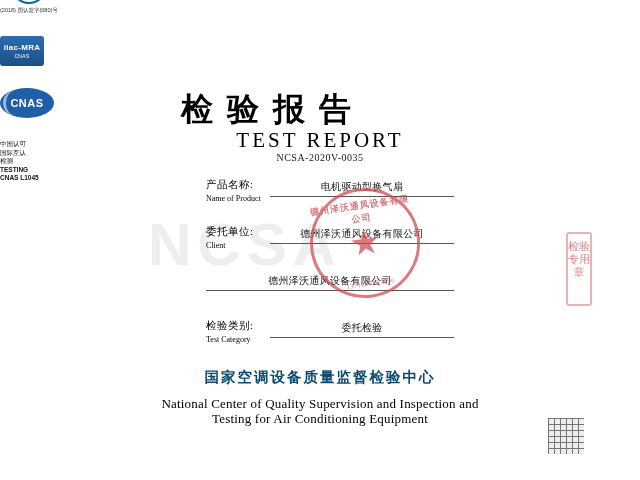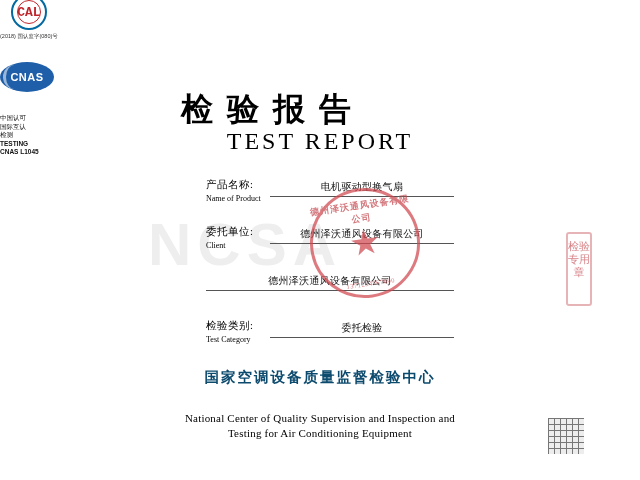--- a/index.html
+++ b/index.html
@@ -187,21 +187,21 @@
     font-weight: bold;
     font-family: "Liberation Serif", serif;
     color: #000;
   }
   .title-en {
     position: absolute;
     top: 128px;
     left: 0;
     width: 640px;
     text-align: center;
-    font-size: 24px;
+    font-size: 21px;
     letter-spacing: 3px;
     font-family: "Liberation Serif", serif;
     color: #000;
   }
   .report-no {
     position: absolute;
     top: 152px;
     left: 0;
     width: 640px;
     text-align: center;
@@ -263,22 +263,22 @@
     width: 640px;
     text-align: center;
   }
   .footer-cn {
     font-size: 14.5px;
     font-weight: bold;
     letter-spacing: 2px;
     color: #0c4a6e;
   }
   .footer-en {
-    margin-top: 24px;
-    font-size: 11px;
+    margin-top: 9px;
+    font-size: 13px;
     line-height: 15px;
     color: #000;
     letter-spacing: 0.2px;
   }
 
   
   .stamp-round {
     position: absolute;
     left: 310px;
     top: 188px;
@@ -372,20 +372,26 @@
     <div class="logo-block">
       <div class="ma-logo">CMA</div>
       <div class="logo-caption">160008280285</div>
     </div>
 
     <div class="logo-block">
       <div class="cal-logo">CAL</div>
       <div class="cal-caption">(2018) 国认监字(080)号</div>
     </div>
 
+    <div class="logo-block">
+      <div class="ilac-logo">
+        <span>ilac-MRA</span>
+        <span class="sub">CNAS</span>
+      </div>
+    </div>
 
     <div class="logo-block">
       <div class="cnas-logo">CNAS</div>
     </div>
 
     <div class="logo-block">
       <div class="cnas-text">
         <div class="line-cn">中国认可</div>
         <div class="line-cn">国际互认</div>
         <div class="line-cn">检测</div>
@@ -393,20 +399,21 @@
         <div>CNAS L1045</div>
       </div>
     </div>
 
   </div>
 
   <div class="watermark">NCSA</div>
 
   <div class="title-cn">检验报告</div>
   <div class="title-en">TEST REPORT</div>
+  <div class="report-no">NCSA-2020V-0035</div>
 
   <div class="fields">
 
     <div class="field-row">
       <div class="field-label">
         <div class="label-cn">产品名称:</div>
         <div class="label-en">Name of Product</div>
       </div>
       <div class="field-value">电机驱动型换气扇</div>
     </div>

